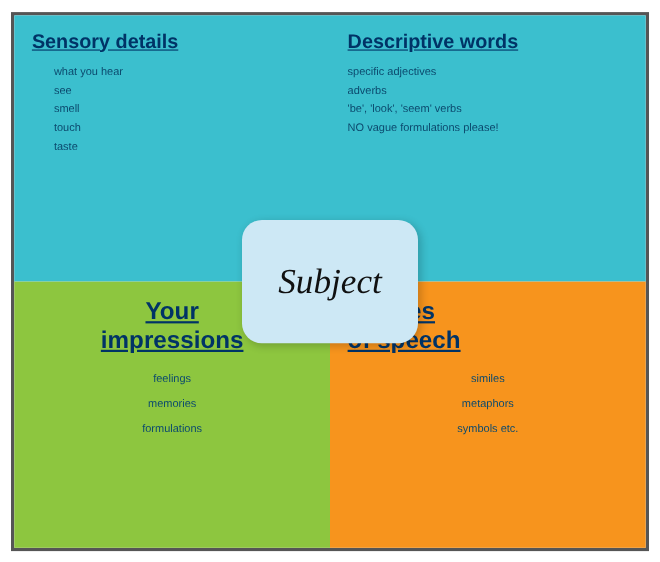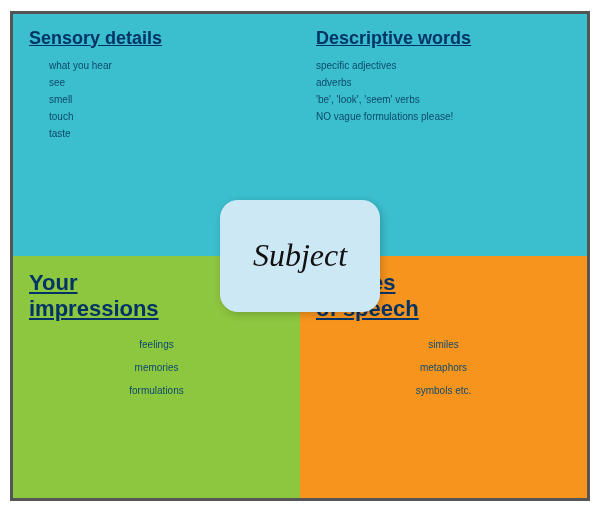--- a/index.html
+++ b/index.html
@@ -50,20 +50,21 @@
       font-size: 18px;
       font-weight: bold;
       text-decoration: underline;
       color: #003366;
       margin-bottom: 8px;
     }
 
     .q-bottom-left .quadrant-title {
       font-size: 22px;
       line-height: 1.2;
+      text-align: center;
     }
 
     .q-bottom-right .quadrant-title {
       font-size: 22px;
       line-height: 1.2;
     }
 
     .quadrant-item {
       font-size: 10px;
       color: #0c4a6e;

